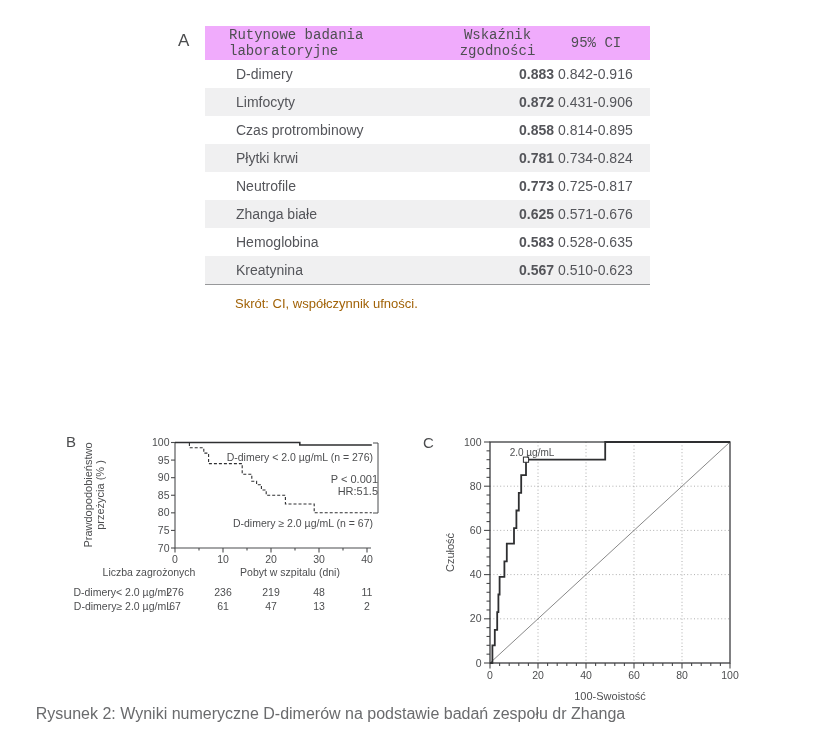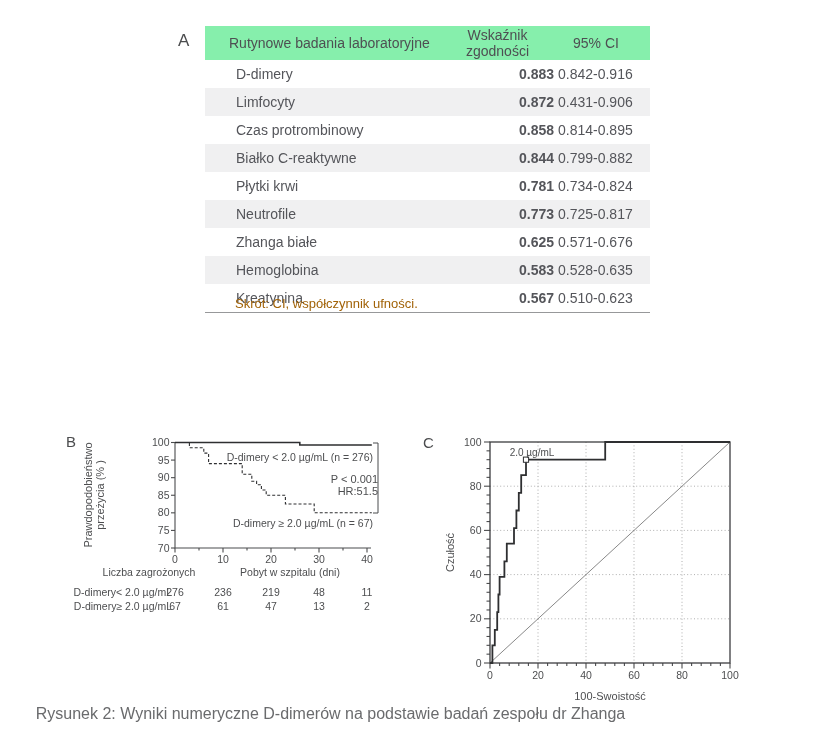--- a/index.html
+++ b/index.html
@@ -2,21 +2,21 @@
 <html><head>
 <meta charset="utf-8">
 <style>
   html,body{margin:0;padding:0;background:#fff;}
   .page{position:relative;width:835px;height:743px;background:#ffffff;overflow:hidden;
         font-family:"Liberation Sans", sans-serif;color:#55565a;}
   .plabel{position:absolute;color:#4b4c4e;}
   
   .atable{position:absolute;left:205px;top:26px;width:445px;border-collapse:collapse;
           font-size:14px;color:#54555a;table-layout:fixed;}
-  .atable th{background:#86efac;height:31px;font-weight:normal;color:#4e4f52;}
+  .atable th{background:#f0abfc;height:31px;font-weight:normal;color:#4e4f52;font-family:Liberation Mono, monospace;}
   .atable td{height:26px;}
   .atable th.c1{text-align:left;padding-left:24px;}
   .atable td.c1{text-align:left;padding-left:31px;}
   .atable th.c2{text-align:center;}
   .atable td.c2{text-align:right;padding-left:11px;font-weight:bold;}
   .atable th.c3{padding-right:14px;}
   .atable td.c3{text-align:left;padding-left:3px;}
   .atable tbody tr:nth-child(even){background:#f0f0f1;}
   .atable tbody tr:last-child td{border-bottom:1px solid #97989a;}
   .footnote{position:absolute;left:235px;top:296px;font-size:13px;color:#a16207;}
@@ -64,25 +64,20 @@
       </tr>
       <tr>
         <td class="c1">Limfocyty</td>
         <td class="c2">0.872</td>
         <td class="c3">0.431-0.906</td>
       </tr>
       <tr>
         <td class="c1">Czas protrombinowy</td>
         <td class="c2">0.858</td>
         <td class="c3">0.814-0.895</td>
-      </tr>
-      <tr>
-        <td class="c1">Białko C-reaktywne</td>
-        <td class="c2">0.844</td>
-        <td class="c3">0.799-0.882</td>
       </tr>
       <tr>
         <td class="c1">Płytki krwi</td>
         <td class="c2">0.781</td>
         <td class="c3">0.734-0.824</td>
       </tr>
       <tr>
         <td class="c1">Neutrofile</td>
         <td class="c2">0.773</td>
         <td class="c3">0.725-0.817</td>

